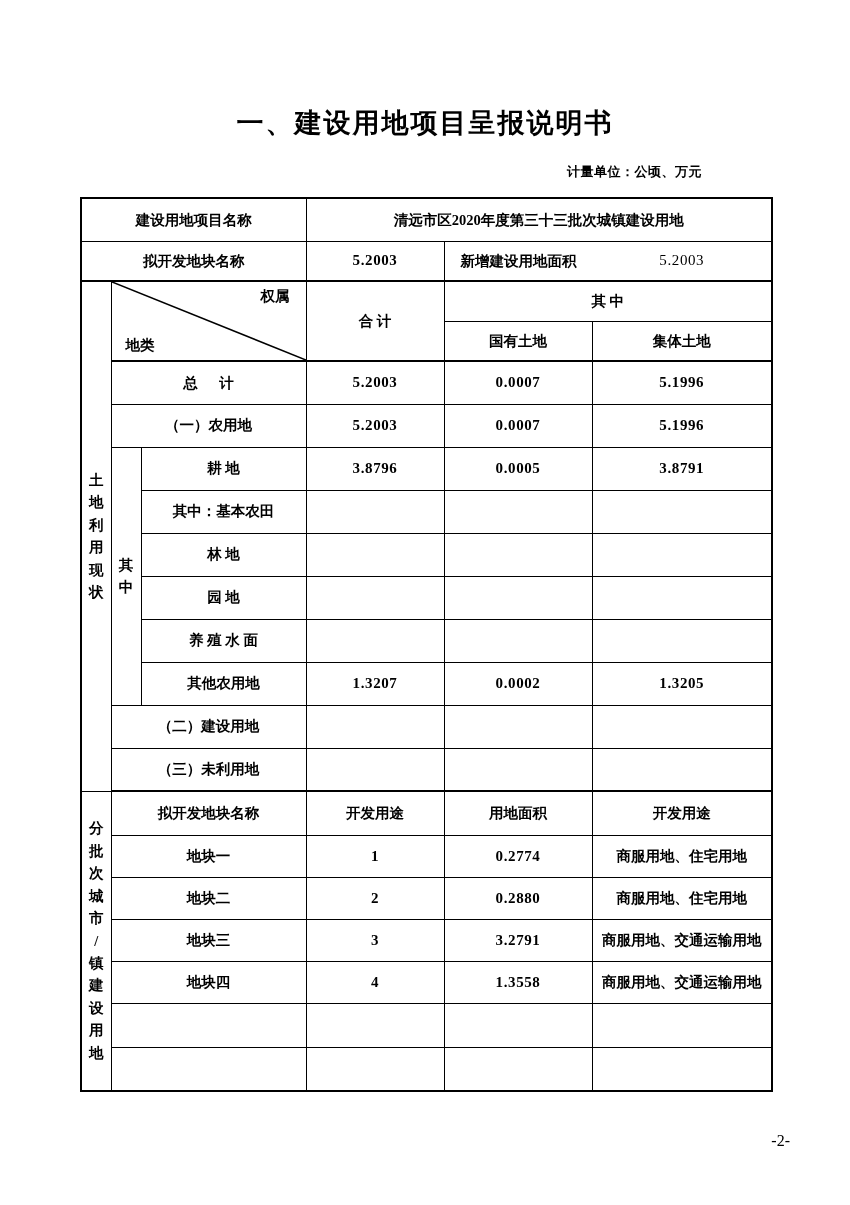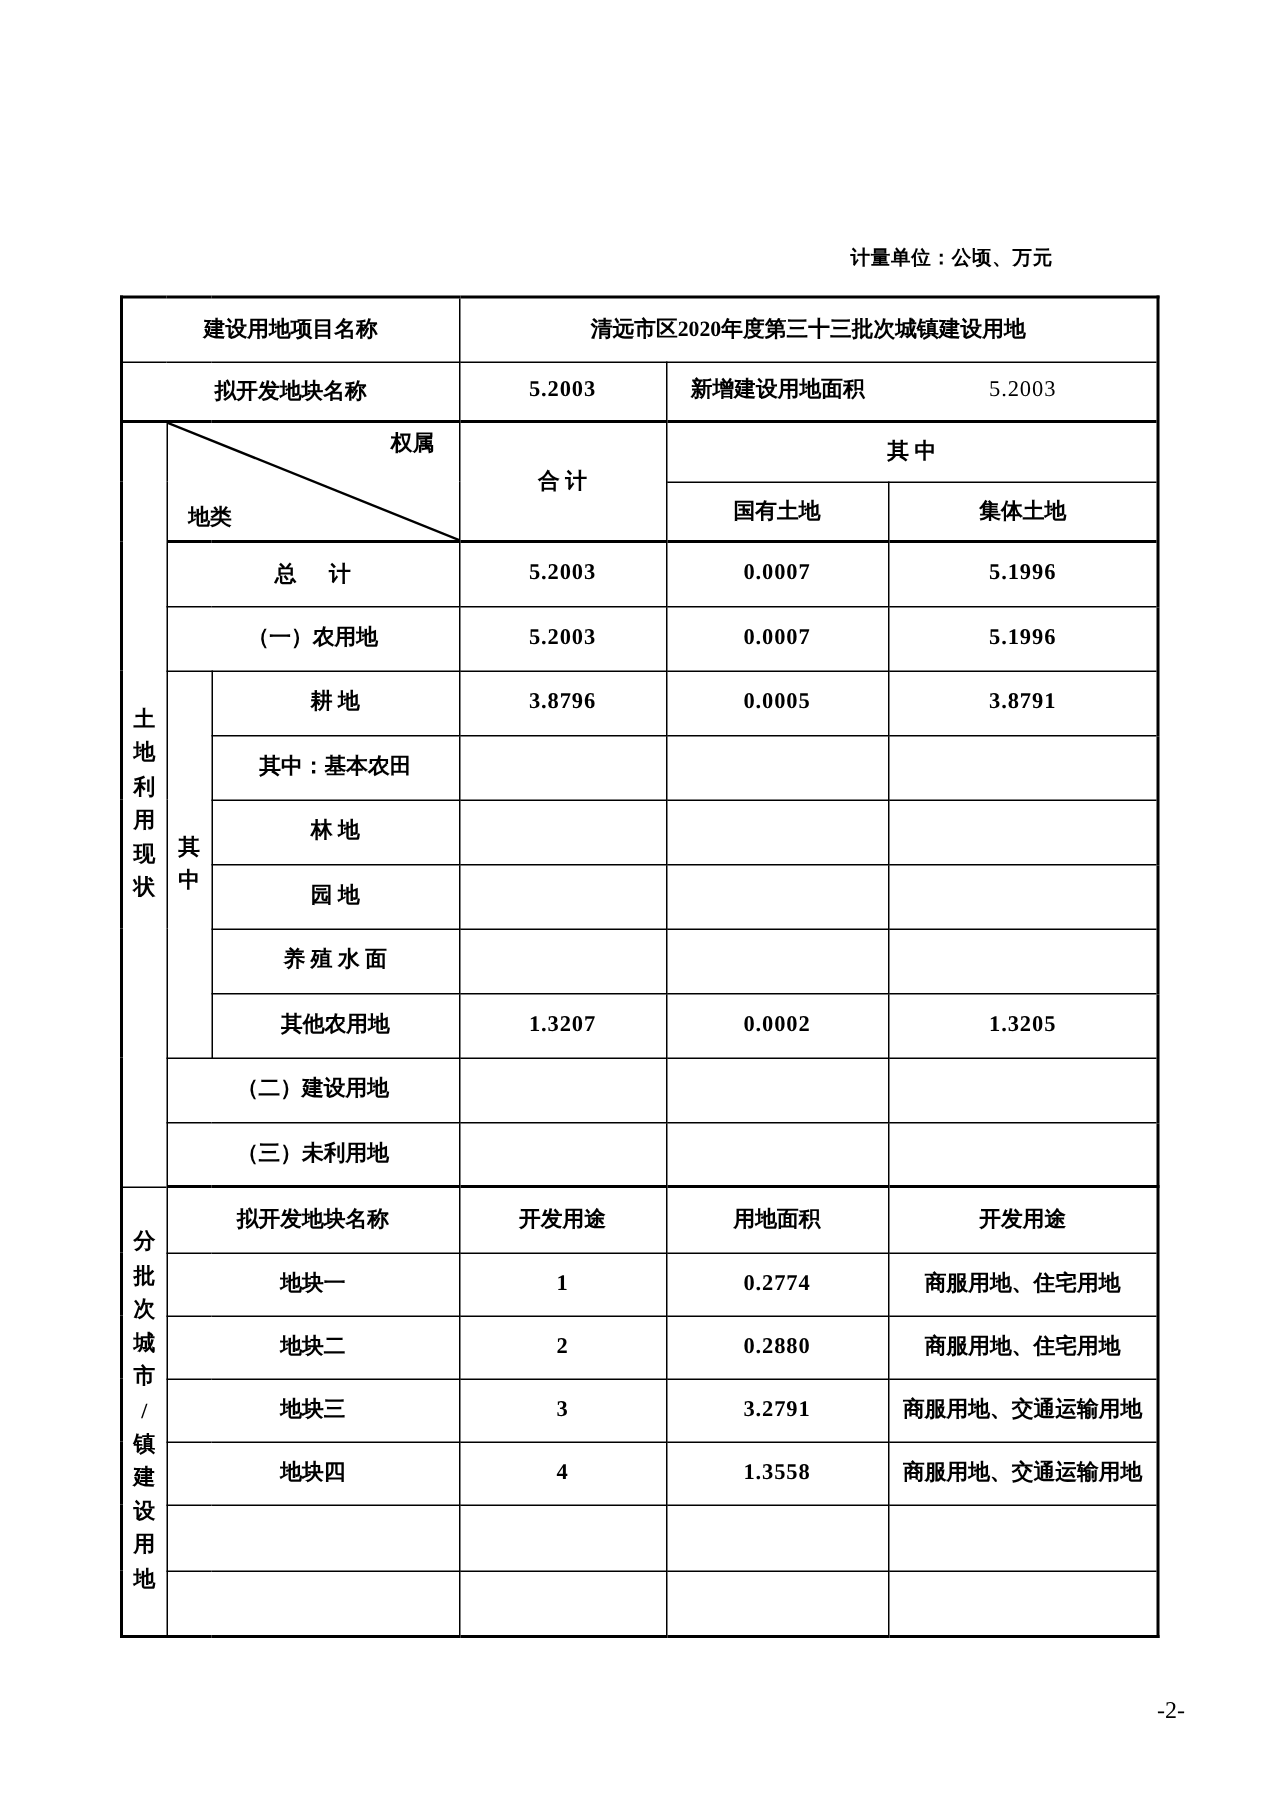--- a/index.html
+++ b/index.html
@@ -123,20 +123,21 @@
     top: 1132px;
     font-size: 16px;
     font-family: "Liberation Serif", "DejaVu Serif", serif;
   }
 </style>
 </head>
 <body>
 
 <div class="page">
 
+  <div class="doc-title">一、建设用地项目呈报说明书</div>
 
   <div class="unit-line">计量单位：公顷、万元</div>
 
   <table class="sheet">
     <colgroup>
       <col style="width:30px">
       <col style="width:30px">
       <col style="width:165px">
       <col style="width:138px">
       <col style="width:148px">
@@ -146,21 +147,21 @@
 
       <tr>
         <td class="bl bt" colspan="3" style="height:43px">建设用地项目名称</td>
         <td class="br bt" colspan="3">清远市区2020年度第三十三批次城镇建设用地</td>
       </tr>
 
       <tr>
         <td class="bl" colspan="3" style="height:40px">拟开发地块名称</td>
         <td class="num">5.2003</td>
         <td class="br" colspan="2" style="padding:0">
-          <div style="display:flex;height:100%">
+          <div style="display:flex;align-items:center;height:100%">
             <div style="flex:0 0 148px;text-align:center;font-weight:bold">新增建设用地面积</div>
             <div style="flex:1;text-align:center" class="num">5.2003</div>
           </div>
         </td>
       </tr>
 
       <tr>
         <td class="bl bt" rowspan="12" style="width:30px">
           <div class="vtext">
             <span>土</span>

